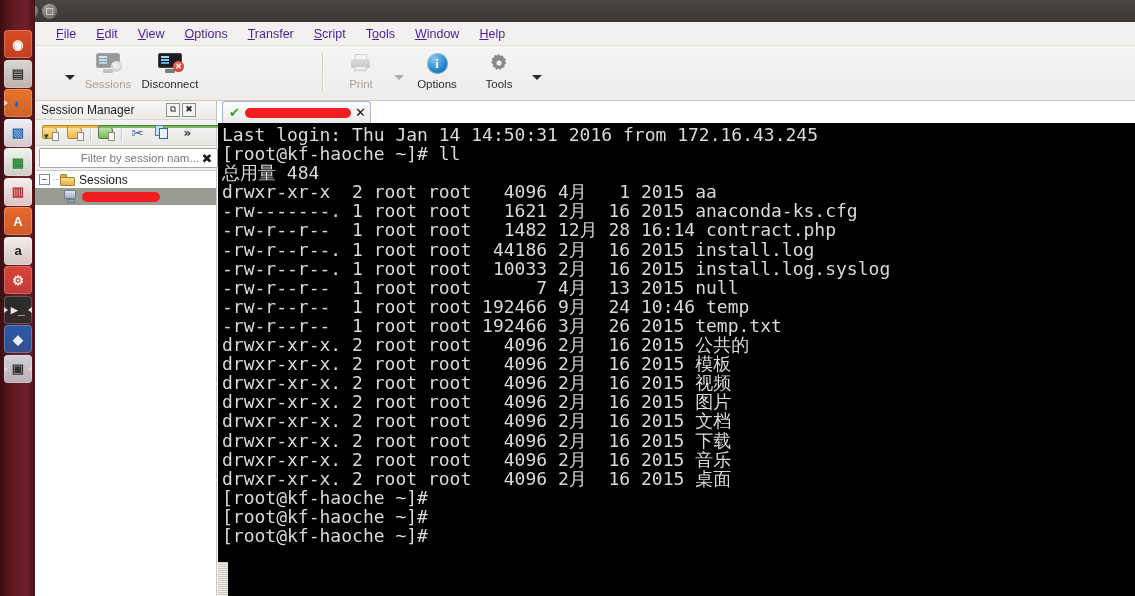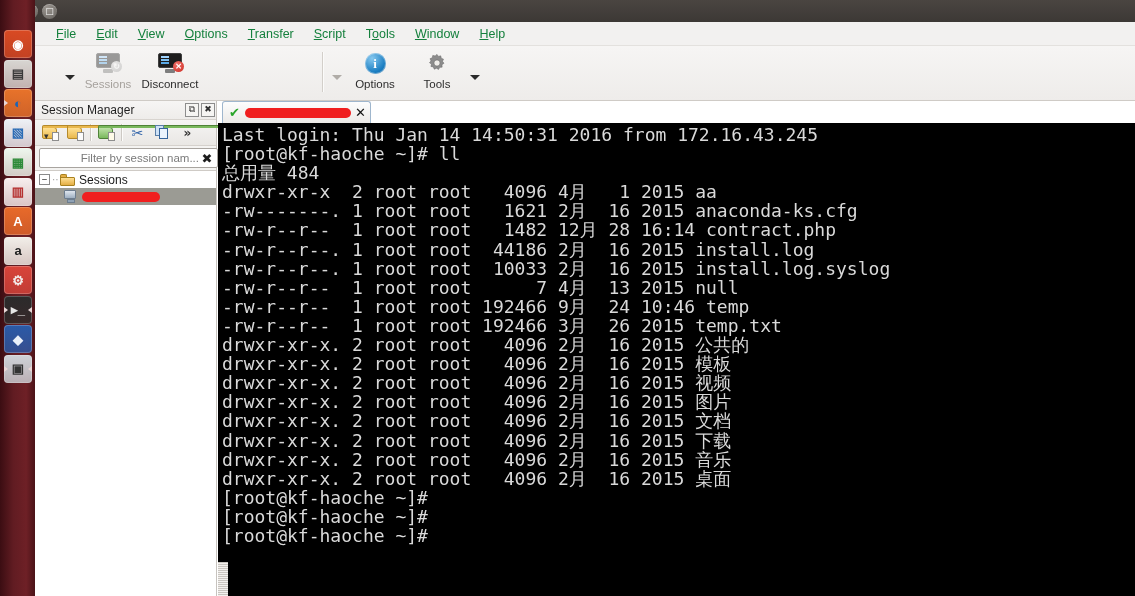--- a/index.html
+++ b/index.html
@@ -65,21 +65,21 @@
     position: absolute; left: 35px; top: 22px;
     width: 1100px; height: 24px;
     background: #f2f1f0;
     border-bottom: 1px solid #e3e1de;
     display: flex; align-items: center;
     padding-left: 12px;
     box-sizing: border-box;
     z-index: 12;
   }
   .menu-item {
-    font-size: 12.5px; color: #15803d;
+    font-size: 12.5px; color: #4c1d95;
     padding: 2px 9px; margin-right: 2px;
     cursor: default; white-space: nowrap;
   }
   .menu-item u { text-decoration: underline; }
 
   
   .toolbar {
     position: absolute; left: 35px; top: 46px;
     width: 1100px; height: 54px;
     background: linear-gradient(to bottom, #f6f5f4 0%, #eeecea 100%);
@@ -161,21 +161,21 @@
   .panel {
     position: absolute; left: 35px; top: 100px;
     width: 182px; height: 496px;
     background: #f4f3f1;
     border-right: 1px solid #c7c3be;
     box-sizing: border-box;
     z-index: 11;
   }
   .panel-head {
     height: 20px; display: flex; align-items: center;
-    padding: 0 1px 0 6px; box-sizing: border-box;
+    padding: 0 20px 0 6px; box-sizing: border-box;
     background: linear-gradient(to bottom, #f7f6f5, #eeecea);
     border-bottom: 1px solid #d8d4cf;
   }
   .panel-title { font-size: 12px; color: #1f1f1f; flex: 1; white-space: nowrap; }
   .panel-hbtn {
     width: 14px; height: 14px; margin-left: 2px;
     display: flex; align-items: center; justify-content: center;
     border: 1px solid #8d8d8d; box-sizing: border-box;
     font-size: 9px; color: #303030; line-height: 1;
     background: #f6f5f3; cursor: default;
@@ -404,20 +404,30 @@
               <div class="badge badge-red">✕</div>
             </div>
         </div>
         <div class="tb-lbl">Disconnect</div>
       </div>
     </div>
 
     <div class="tb-sep" style="left:287px;"></div>
 
     <div class="tb-group" style="left:295px;">
+      <div class="tb-btn disabled">
+        <div class="ic">
+          <div class="prn">
+              <div class="paper"></div>
+              <div class="body"></div>
+              <div class="out"></div>
+            </div>
+        </div>
+        <div class="tb-lbl">Print</div>
+      </div>
       <div class="tb-caret">
         <div class="caret-dn dim"></div>
       </div>
       <div class="tb-btn">
         <div class="ic">
             <div class="info-ic">i</div>
           </div>
         <div class="tb-lbl">Options</div>
       </div>
       <div class="tb-btn">

